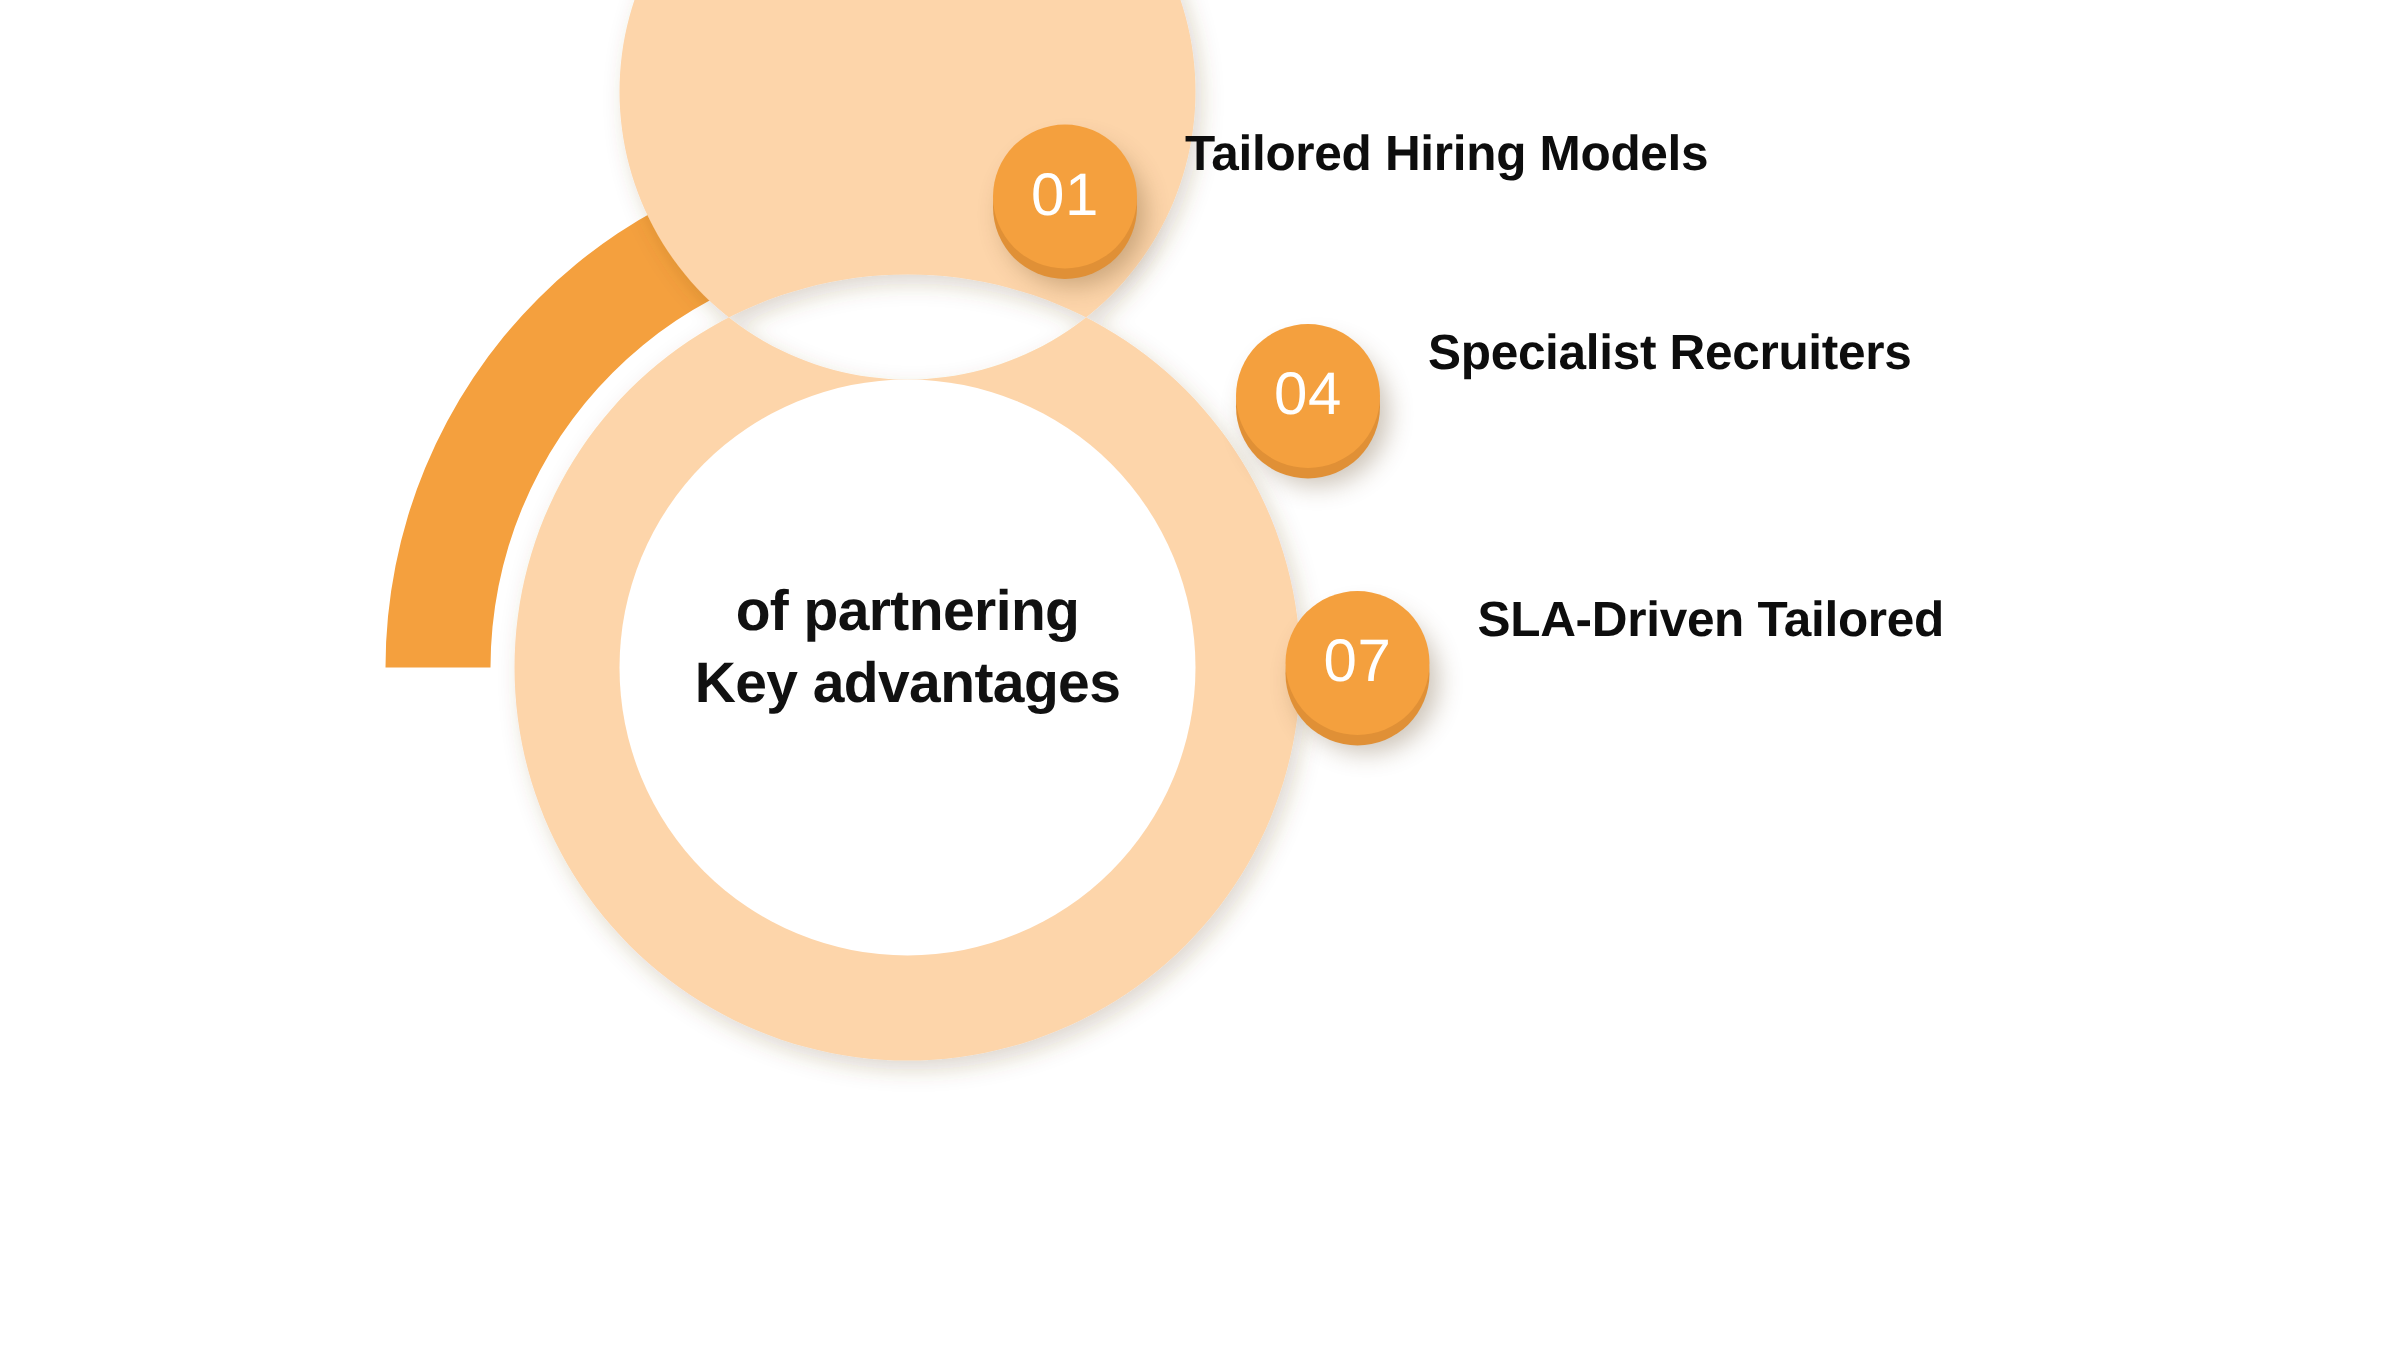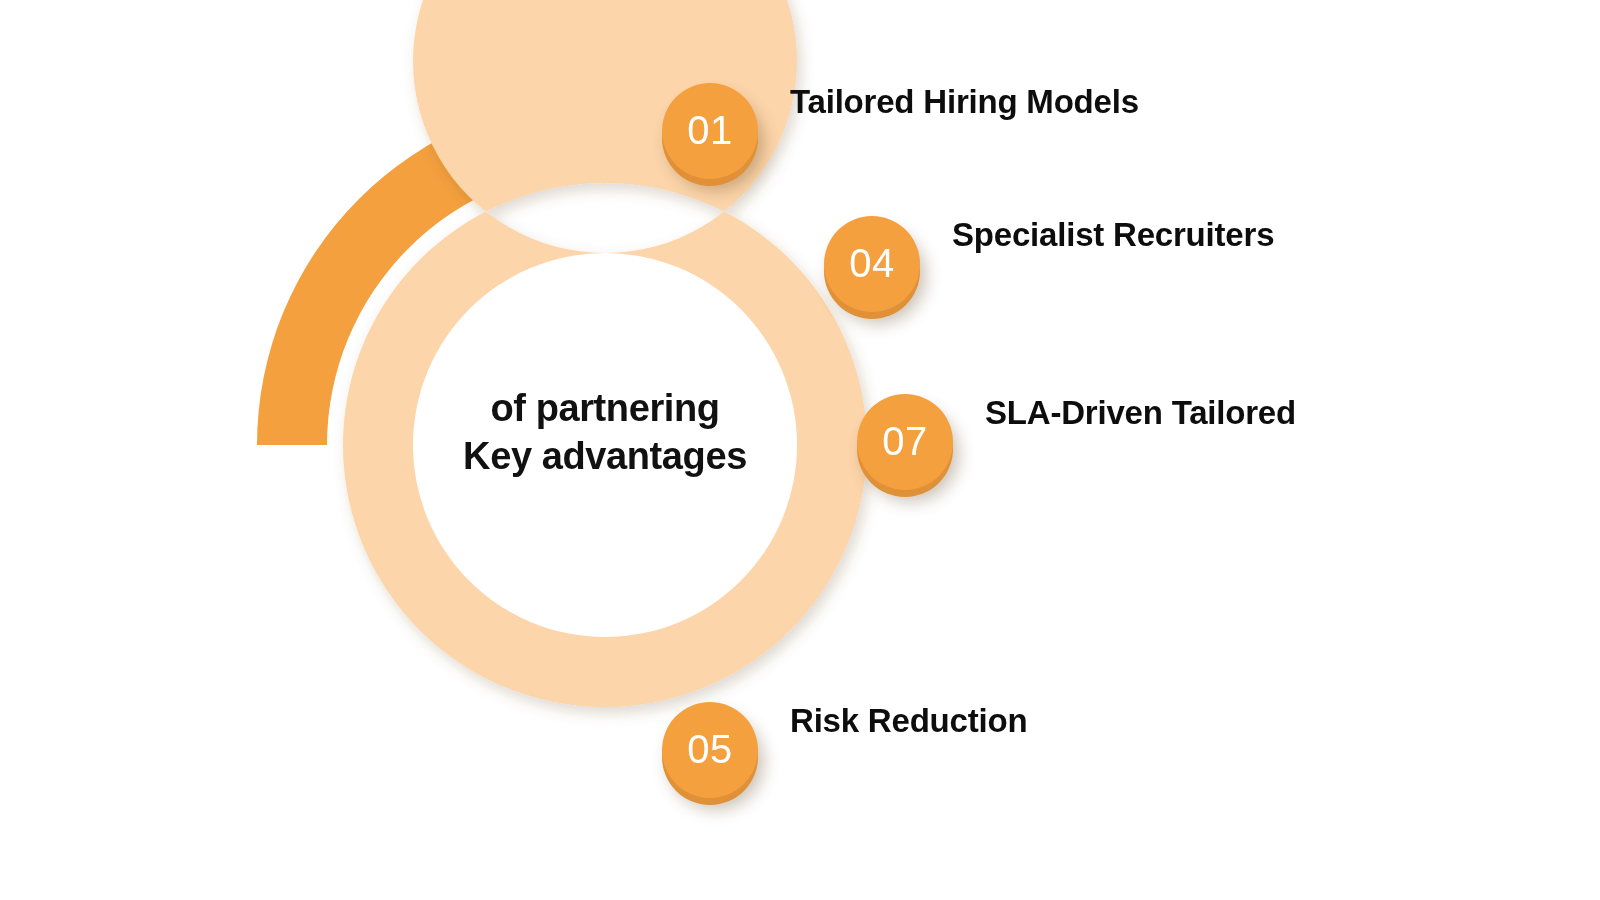--- a/index.html
+++ b/index.html
@@ -133,20 +133,14 @@
   </div>
 
   <div class="item-row" id="row-3">
     <div class="badge">
       <span class="badge-number">07</span>
     </div>
     <div class="item-label">SLA-Driven Tailored</div>
   </div>
 
 
-  <div class="item-row" id="row-5">
-    <div class="badge">
-      <span class="badge-number">05</span>
-    </div>
-    <div class="item-label">Risk Reduction</div>
-  </div>
 
 </div>
 
 </body></html>

